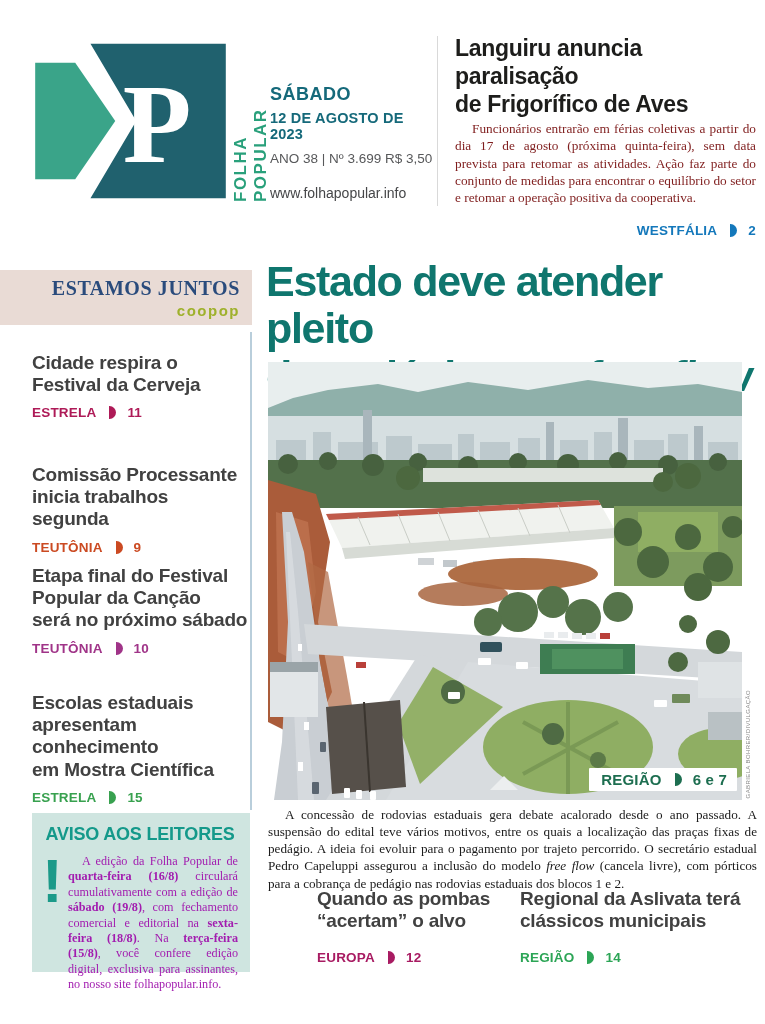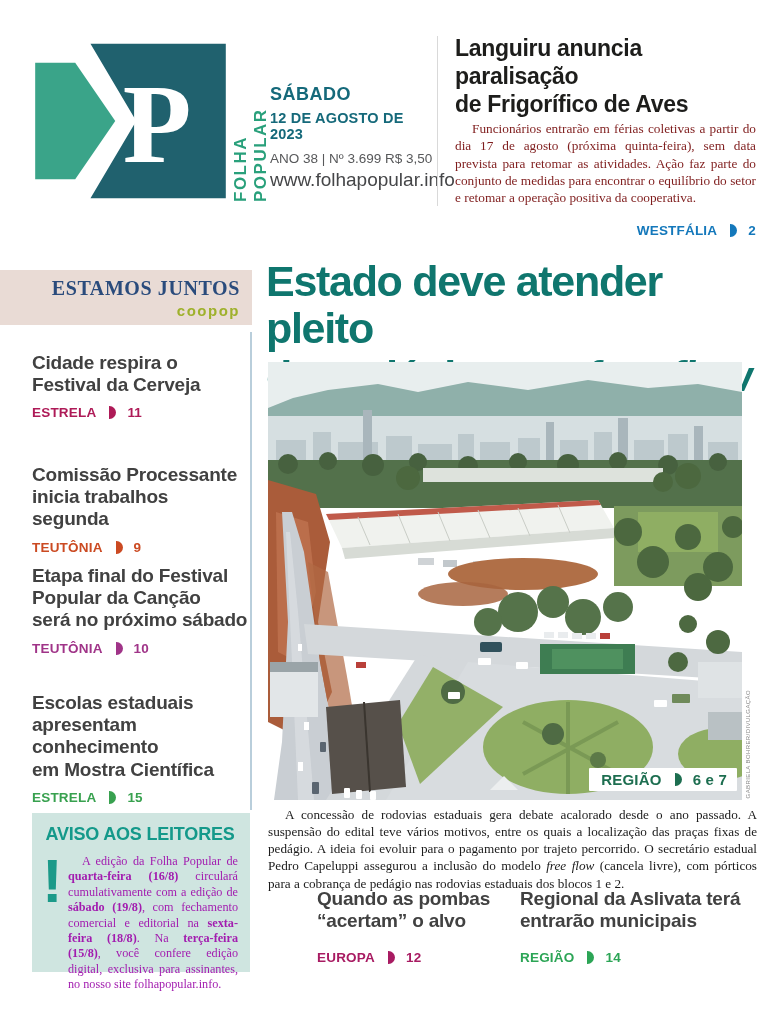--- a/index.html
+++ b/index.html
@@ -13,21 +13,21 @@
   .logo-svg{left:32px;top:40px;width:197px;height:162px;}
   .logo-vert{
     left:231px;top:40px;height:162px;display:flex;align-items:center;justify-content:center;
     writing-mode:vertical-rl;transform:rotate(180deg);
     font-weight:bold;font-size:17px;letter-spacing:1.5px;color:#29a07b;
   }
   .dateblock{left:270px;top:84px;width:165px;}
   .day{font-size:18px;font-weight:bold;color:#15697a;letter-spacing:.5px;}
   .date{font-size:14.5px;font-weight:bold;color:#15697a;margin-top:5px;letter-spacing:.2px;}
   .edition{font-size:13.5px;color:#57585a;margin-top:9px;}
-  .website{font-size:19px;color:#454648;margin-top:3px;}
+  .website{font-size:14px;color:#454648;margin-top:19px;}
   .vdivider{left:437px;top:36px;width:1px;height:170px;background:#d9d9d9;}
 
   .top-story{left:455px;top:34px;width:301px;}
   .top-story h2{
     margin:0;font-size:23px;line-height:1.22;font-weight:bold;color:#1d1d1b;
     letter-spacing:-.3px;white-space:pre-line;
   }
   .top-story p{
     margin:2px 0 0 0;font-family:"Liberation Serif",serif;font-size:13.3px;line-height:1.3;
     text-align:justify;text-indent:17px;color:#7f1d1d;
@@ -351,20 +351,20 @@
     <div class="bi-title">Quando as pombas
 “acertam” o alvo</div>
     <div class="label" style="--c: #a81b62;">
       <span>EUROPA</span>
       <span class="arrow"></span>
       <span>12</span>
     </div>
   </div>
   <div class="bi">
     <div class="bi-title">Regional da Aslivata terá
-entrarão municipais</div>
+clássicos municipais</div>
     <div class="label" style="--c: #2ca556;">
       <span>REGIÃO</span>
       <span class="arrow"></span>
       <span>14</span>
     </div>
   </div>
 </div>
 
 </body></html>

